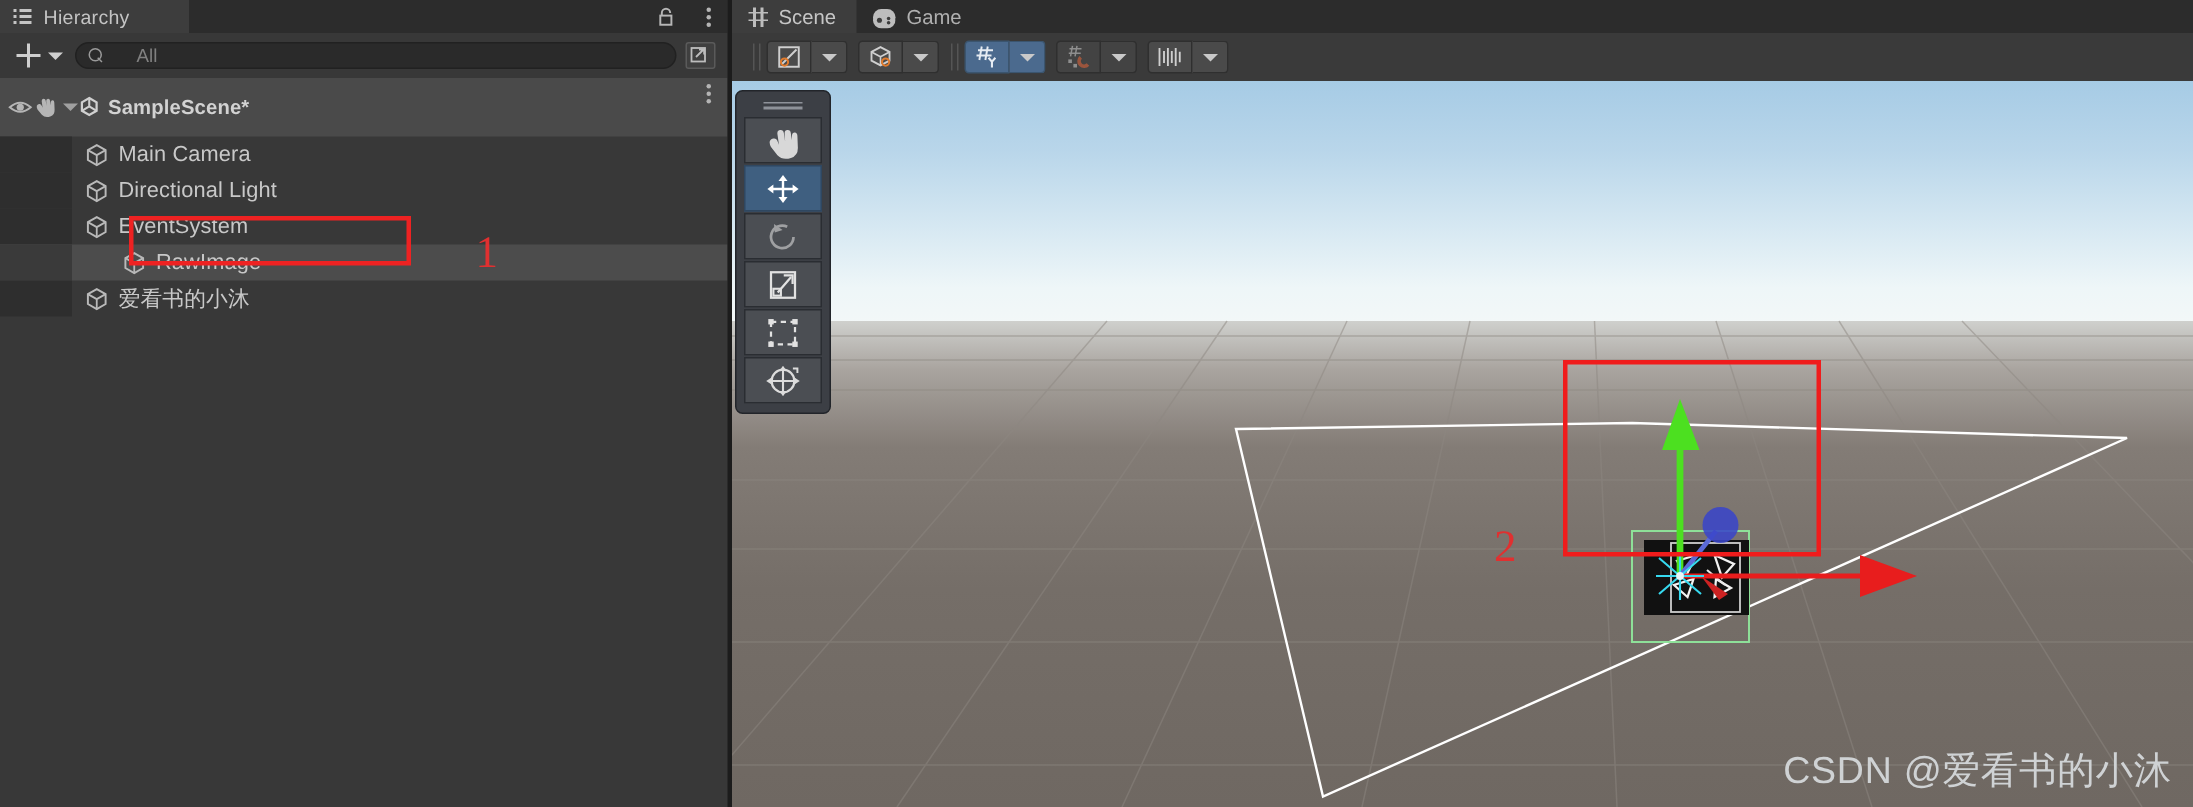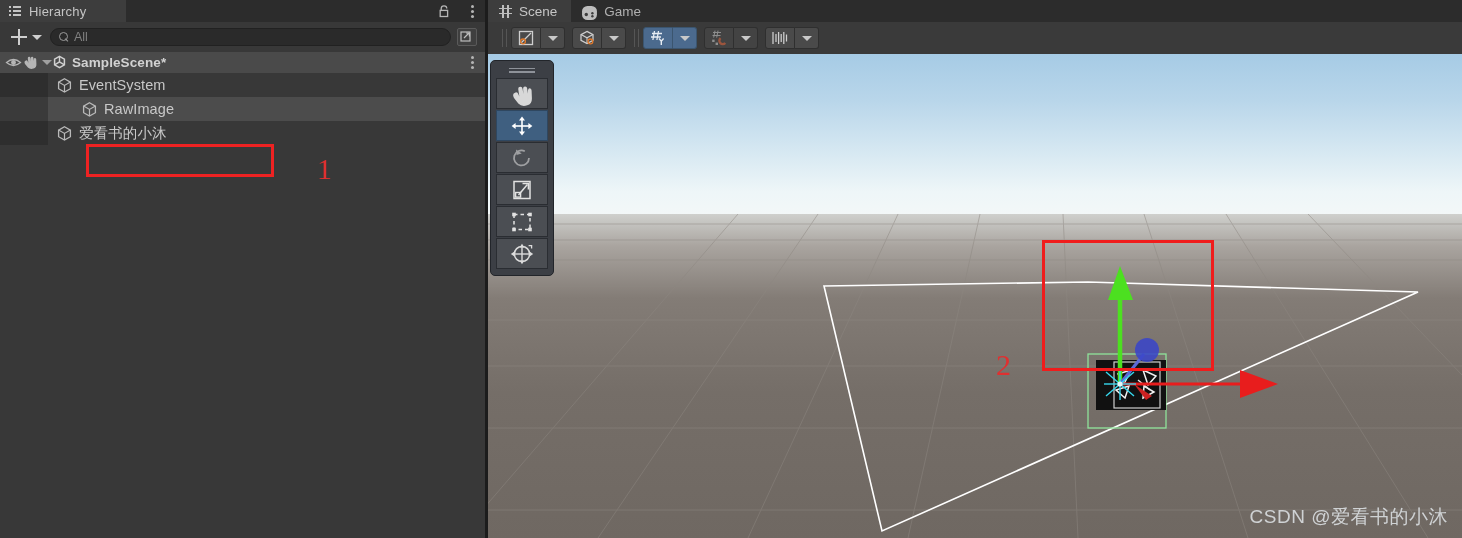--- a/index.html
+++ b/index.html
@@ -34,32 +34,32 @@
     display:flex; align-items:center; padding:0 8px; gap:0; }
   .plus-btn { width:22px; height:20px; position:relative; cursor:pointer; }
   .plus-btn::before{content:"";position:absolute;left:3px;top:9px;width:16px;height:2px;background:#cfcfcf;}
   .plus-btn::after{content:"";position:absolute;left:10px;top:2px;width:2px;height:16px;background:#cfcfcf;}
   .caret-d { width:13px; height:20px; position:relative; cursor:pointer; }
   .caret-d::after{content:"";position:absolute;left:2px;top:8px;
     border-left:5px solid transparent;border-right:5px solid transparent;
     border-top:5px solid #cfcfcf;}
   .h-search { flex:1; height:18px; margin-left:7px; background:#2a2a2a;
     border:1px solid #212121; border-radius:9px; display:flex;
-    align-items:center; padding-left:8px; gap:5px; }
+    align-items:center; padding-left:8px; gap:22px; }
   .sicon { width:10px;height:10px;position:relative;flex:0 0 auto;}
   .sicon::before{content:"";position:absolute;left:0;top:0;width:7px;height:7px;
     border:1.4px solid #9a9a9a;border-radius:50%;}
   .sicon::after{content:"";position:absolute;left:6px;top:6px;width:4px;height:1.4px;
     background:#9a9a9a;transform:rotate(45deg);transform-origin:left center;}
   .h-search-ph { color:#808080; font-size:12.5px; }
   .h-ext { width:20px;height:18px;margin-left:6px;border:1px solid #5a5a5a;
     border-radius:2px;background:#3f3f3f;position:relative;flex:0 0 auto;}
 
   
-  .scene-row { position:relative; height:21px; background:#4a4a4a;
+  .scene-row { position:relative; height:39px; background:#4a4a4a;
     display:flex; align-items:center; }
   .eye-ic { width:17px;height:21px;margin-left:5px;position:relative;flex:0 0 auto;}
   .hand-ic{ width:17px;height:21px;position:relative;flex:0 0 auto;}
   .tri { width:13px;height:21px;position:relative;flex:0 0 auto;}
   .tri::after{content:"";position:absolute;left:3px;top:8px;
     border-left:5px solid transparent;border-right:5px solid transparent;
     border-top:5px solid #a0a0a0;}
   .unity-ic{width:15px;height:15px;position:relative;flex:0 0 auto;margin-right:5px;}
   .scene-name{color:#d2d2d2;font-size:13.5px;font-weight:bold;letter-spacing:.1px;}
   .scene-dots{position:absolute;right:11px;top:3px;width:3px;height:14px;}
@@ -140,21 +140,21 @@
     margin-bottom:1px; display:flex; align-items:center; justify-content:center;
     position:relative; cursor:pointer; }
   .tp-btn.sel { background:#3f5f80; border-color:#2f4760; }
   .tp-btn.dimmed svg { opacity:.55; }
 
   
   .anno-box2 { position:absolute; left:1042px; top:294px; width:172px; height:131px;
     border:3px solid #f01c1c; }
 
   .watermark { position:absolute; right:14px; bottom:8px; color:#cfd2d4;
-    font-size:19px; letter-spacing:.5px; }
+    font-size:25px; letter-spacing:.5px; }
 </style>
 </head>
 <body>
 
 <div id="root">
 
   <div id="hierarchy">
 
     <div class="h-tabbar">
       <div class="h-tab">
@@ -208,20 +208,36 @@
       <span class="scene-dots dots3"></span>
     </div>
 
     <div class="tree" id="tree">
         <div class="trow">
           <div class="gutter"></div>
           <span class="cube-ic" style="margin-left: 56px;"><svg width="17" height="17" viewBox="0 0 17 17">
               <path d="M8.5 1.8 14.4 5.1 14.4 11.7 8.5 15.1 2.6 11.7 2.6 5.1Z" fill="none" stroke="#b9b9b9" stroke-width="1.3"></path>
               <path d="M2.6 5.1 L8.5 8.4 L14.4 5.1 M8.5 8.4 V15.1" fill="none" stroke="#b9b9b9" stroke-width="1.2"></path>
             </svg></span>
+          <span class="tlabel">Main Camera</span>
+        </div>
+        <div class="trow">
+          <div class="gutter"></div>
+          <span class="cube-ic" style="margin-left: 56px;"><svg width="17" height="17" viewBox="0 0 17 17">
+              <path d="M8.5 1.8 14.4 5.1 14.4 11.7 8.5 15.1 2.6 11.7 2.6 5.1Z" fill="none" stroke="#b9b9b9" stroke-width="1.3"></path>
+              <path d="M2.6 5.1 L8.5 8.4 L14.4 5.1 M8.5 8.4 V15.1" fill="none" stroke="#b9b9b9" stroke-width="1.2"></path>
+            </svg></span>
+          <span class="tlabel">Directional Light</span>
+        </div>
+        <div class="trow">
+          <div class="gutter"></div>
+          <span class="cube-ic" style="margin-left: 56px;"><svg width="17" height="17" viewBox="0 0 17 17">
+              <path d="M8.5 1.8 14.4 5.1 14.4 11.7 8.5 15.1 2.6 11.7 2.6 5.1Z" fill="none" stroke="#b9b9b9" stroke-width="1.3"></path>
+              <path d="M2.6 5.1 L8.5 8.4 L14.4 5.1 M8.5 8.4 V15.1" fill="none" stroke="#b9b9b9" stroke-width="1.2"></path>
+            </svg></span>
           <span class="tlabel">EventSystem</span>
         </div>
         <div class="trow sel">
           <div class="gutter"></div>
           <span class="cube-ic" style="margin-left: 81px;"><svg width="17" height="17" viewBox="0 0 17 17">
               <path d="M8.5 1.8 14.4 5.1 14.4 11.7 8.5 15.1 2.6 11.7 2.6 5.1Z" fill="none" stroke="#b9b9b9" stroke-width="1.3"></path>
               <path d="M2.6 5.1 L8.5 8.4 L14.4 5.1 M8.5 8.4 V15.1" fill="none" stroke="#b9b9b9" stroke-width="1.2"></path>
             </svg></span>
           <span class="tlabel">RawImage</span>
         </div>

